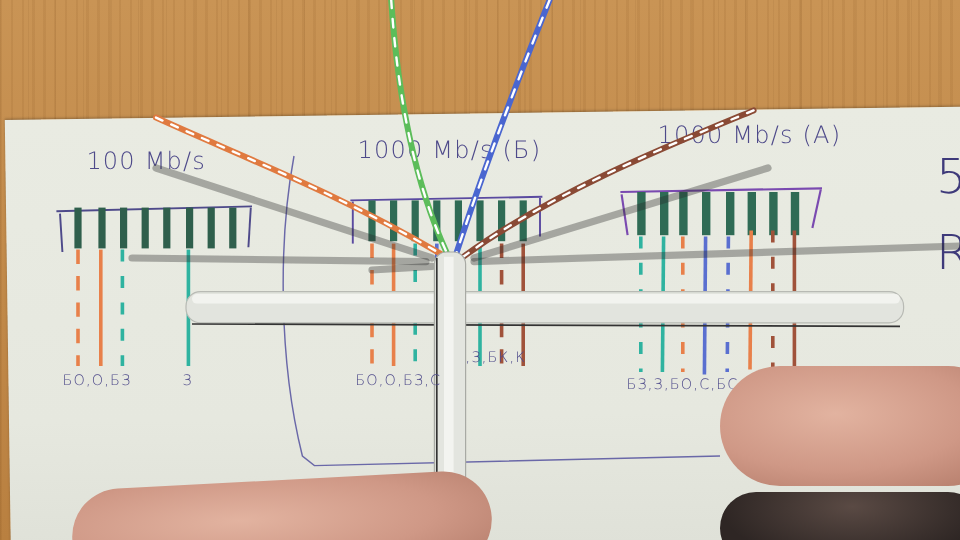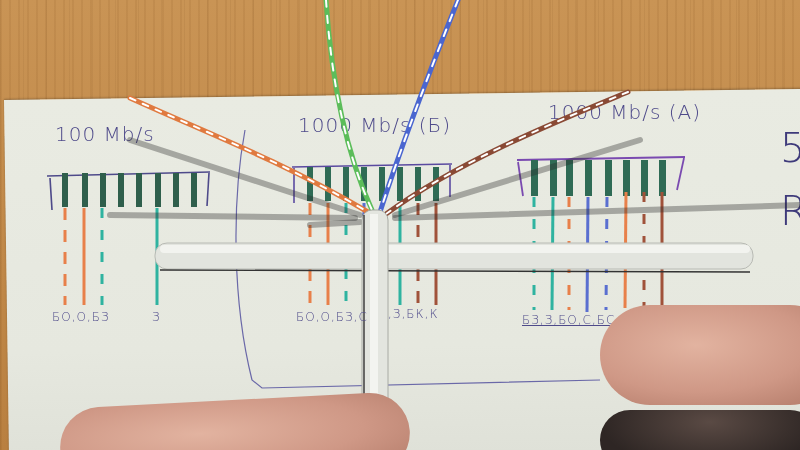--- a/index.html
+++ b/index.html
@@ -15,21 +15,21 @@
   .big { font-size: 40px; color: #3e3a7a; }
   svg { position: absolute; left: 0; top: 0; }
   .finger { position: absolute; background: radial-gradient(ellipse at 40% 40%, #e2b3a0 0%, #cf9886 55%, #b07866 100%); border-radius: 60px; }
 </style>
 </head>
 <body>
 
 <div class="wood"></div>
 <div class="paper"></div>
 
-<div class="hand-text title" style="left:55px; top:122px;">100 Mb/s</div>
+<div class="hand-text title" style="left:72px; top:122px;">100 Mb/s</div>
 <div class="hand-text title" style="left:298px; top:113px;">1000 Mb/s (Б)</div>
 <div class="hand-text title" style="left:548px; top:100px;">1000 Mb/s (A)</div>
 
 <div class="hand-text big" style="left:780px; top:125px;">5</div>
 <div class="hand-text big" style="left:780px; top:188px;">R</div>
 
 <svg width="800" height="450" viewBox="0 0 800 450">
 
   <g stroke="#4e4a8a" fill="none" stroke-width="1.6">
     <path d="M47 176 L210 172"></path>
@@ -139,18 +139,18 @@
   <g>
     <rect x="362" y="210" width="26" height="245" rx="10" fill="#e3e5df" stroke="#a8aaa4" stroke-width="1"></rect>
     <rect x="370" y="214" width="8" height="240" fill="#f3f4f0"></rect>
     <line x1="364" y1="215" x2="364" y2="450" stroke="#333" stroke-width="1.4"></line>
   </g>
 </svg>
 
 <div class="hand-text codes" style="left:52px; top:310px;text-align:right;">БО,О,БЗ</div>
 <div class="hand-text codes" style="left:152px; top:310px;">З</div>
 <div class="hand-text codes" style="left:296px; top:310px;">БО,О,БЗ,С</div>
-<div class="hand-text codes" style="left:388px; top:307px;text-align:right;">,З,БК,К</div>
-<div class="hand-text codes" style="left:522px; top:313px;text-decoration:underline;">БЗ,З,БО,С,БС</div>
+<div class="hand-text codes" style="left:388px; top:291px;text-align:right;">,З,БК,К</div>
+<div class="hand-text codes" style="left:522px; top:313px;">БЗ,З,БО,С,БС</div>
 
 <div class="finger" style="left:60px; top:400px; width:350px; height:80px; transform: rotate(-3deg);"></div>
 <div class="finger" style="left:600px; top:305px; width:240px; height:100px;"></div>
 <div class="finger" style="left:600px; top:410px; width:220px; height:60px; background: radial-gradient(ellipse at 50% 20%, #5a4a44 0%, #2e2624 70%);"></div>
 
 </body></html>

